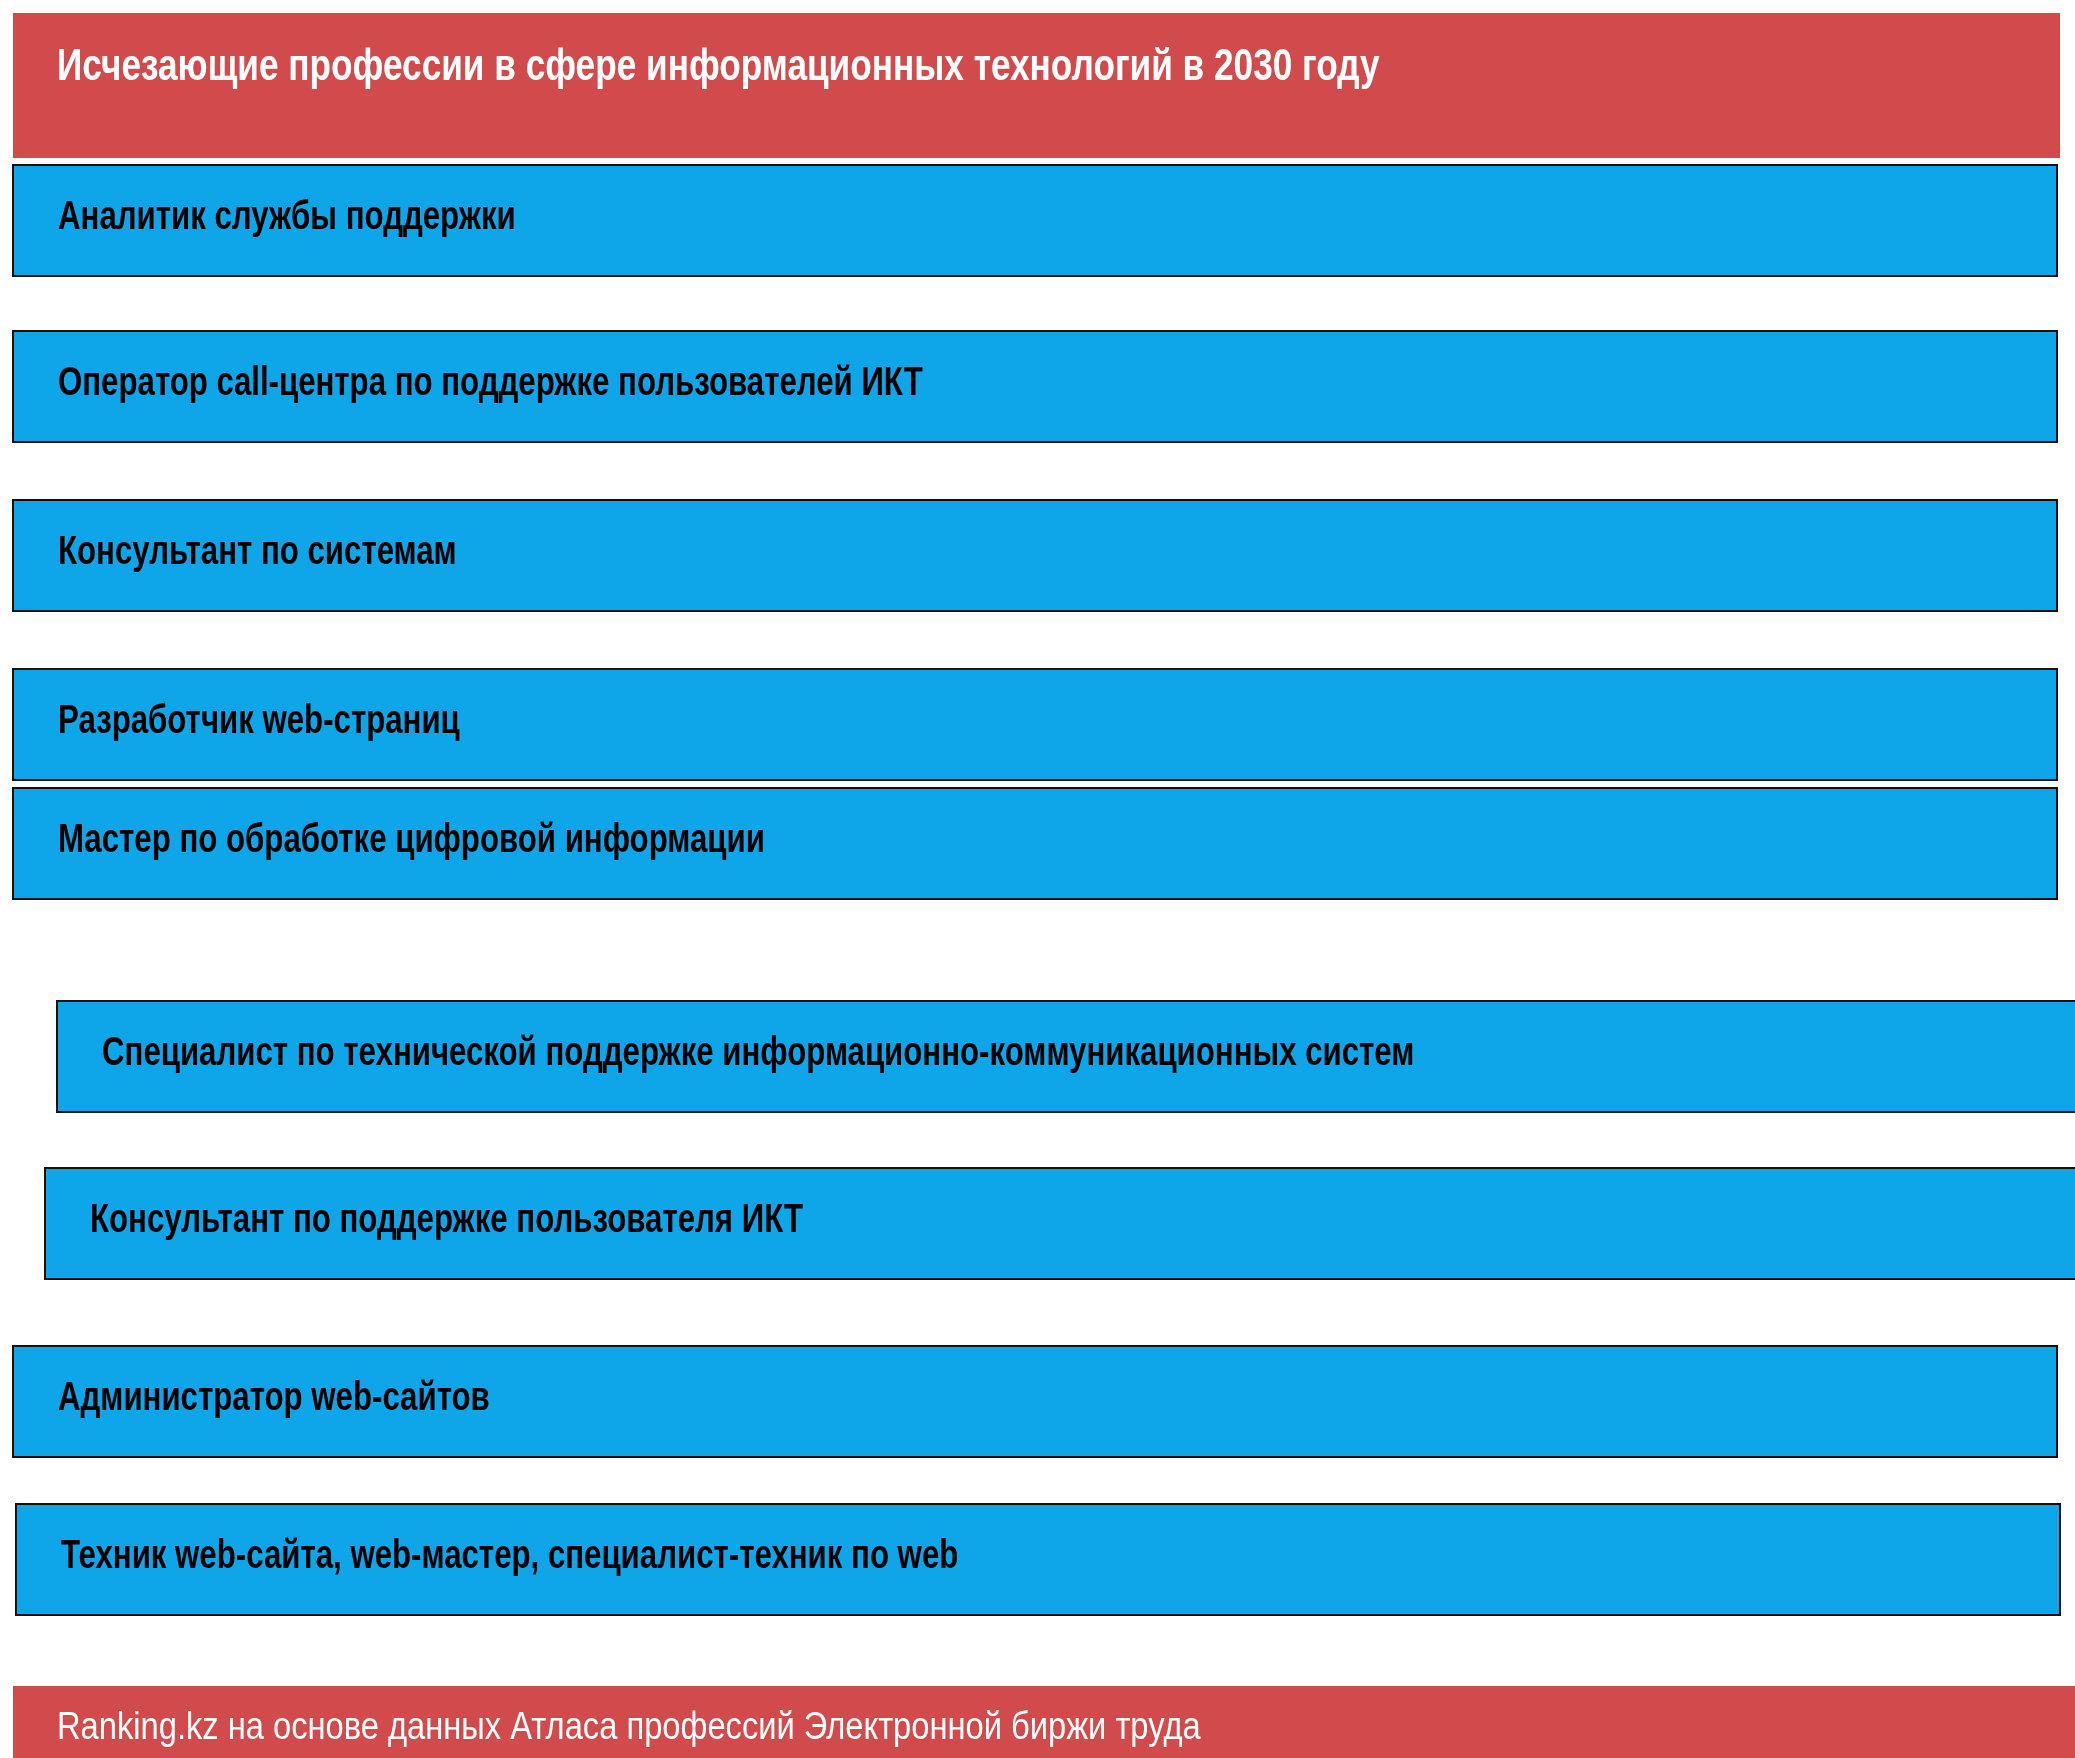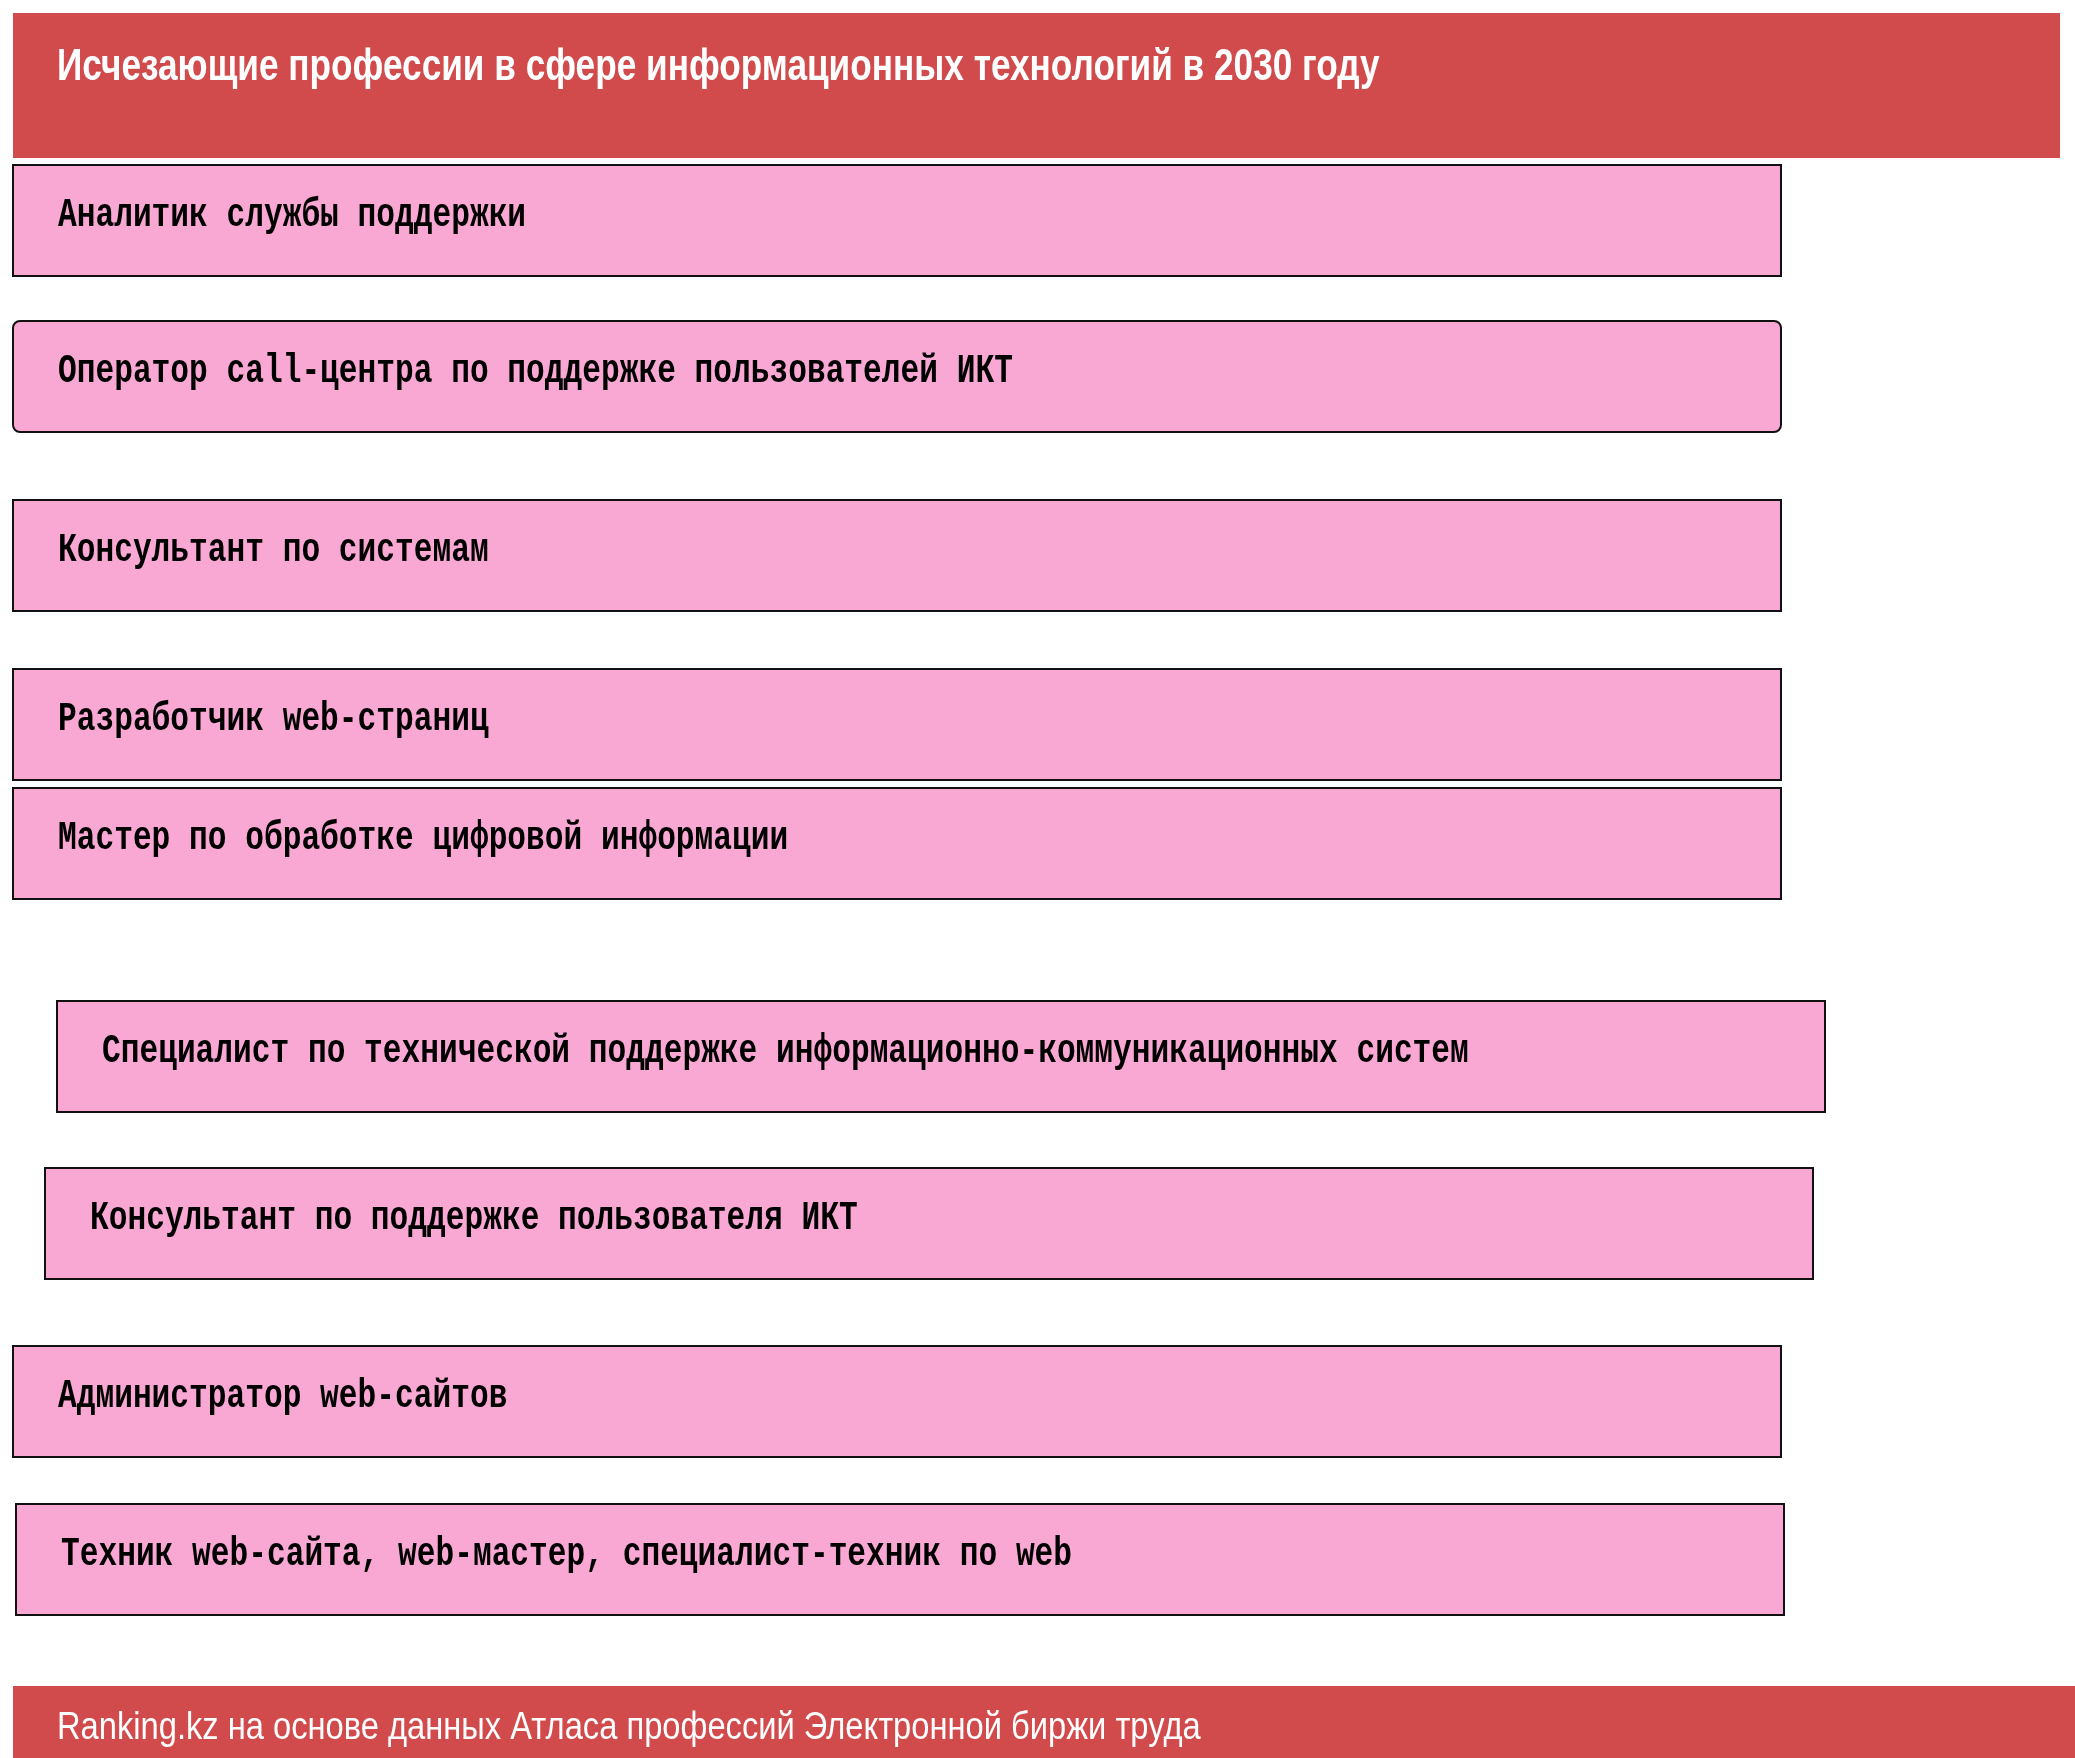--- a/index.html
+++ b/index.html
@@ -5,37 +5,37 @@
   html, body { margin:0; padding:0; background:#ffffff; }
   body { width:2075px; height:1758px; position:relative; overflow:hidden;
          font-family:"Liberation Sans", sans-serif; }
   .bar { position:absolute; left:13.4px; width:2047px; background:#D24B4C; }
   .bar .txt { position:absolute; left:44px; color:#ffffff; white-space:nowrap;
               transform-origin:left center; display:inline-block; }
   #header { top:13.4px; height:145px; }
   #header .txt { top:27px; font-size:44px; font-weight:bold; transform:scaleX(0.80); }
   #footer { top:1686px; height:76px;padding-left:31px; }
   #footer .txt { top:19px; font-size:38px; font-weight:normal; transform:scaleX(0.86); }
-  .item { position:absolute; left:11.5px; width:1770px; height:113px;
-          border:2.9px solid #111111; background:#f9a8d4; box-sizing:border-box;font-family:Liberation Mono, monospace; }
+  .item { position:absolute; left:11.5px; width:2046px; height:113px;
+          border:2.9px solid #111111; background:#0ea5e9; box-sizing:border-box; }
   .item .txt { position:absolute; left:44px; top:27px; font-size:40px; font-weight:bold;
                color:#000000; white-space:nowrap; transform-origin:left center;
                display:inline-block; transform:scaleX(0.78); }
 </style>
 </head>
 <body>
 
 <div id="header" class="bar">
   <span class="txt">Исчезающие профессии в сфере информационных технологий в 2030 году</span>
 </div>
 
 <div class="item" style="top:164px;">
   <span class="txt">Аналитик службы поддержки</span>
 </div>
-<div class="item" style="top:320px;border-radius:8px;">
+<div class="item" style="top:330px;">
   <span class="txt">Оператор call-центра по поддержке пользователей ИКТ</span>
 </div>
 <div class="item" style="top:499px;">
   <span class="txt">Консультант по системам</span>
 </div>
 <div class="item" style="top:668px;">
   <span class="txt">Разработчик web-страниц</span>
 </div>
 <div class="item" style="top:787px;">
   <span class="txt">Мастер по обработке цифровой информации</span>

